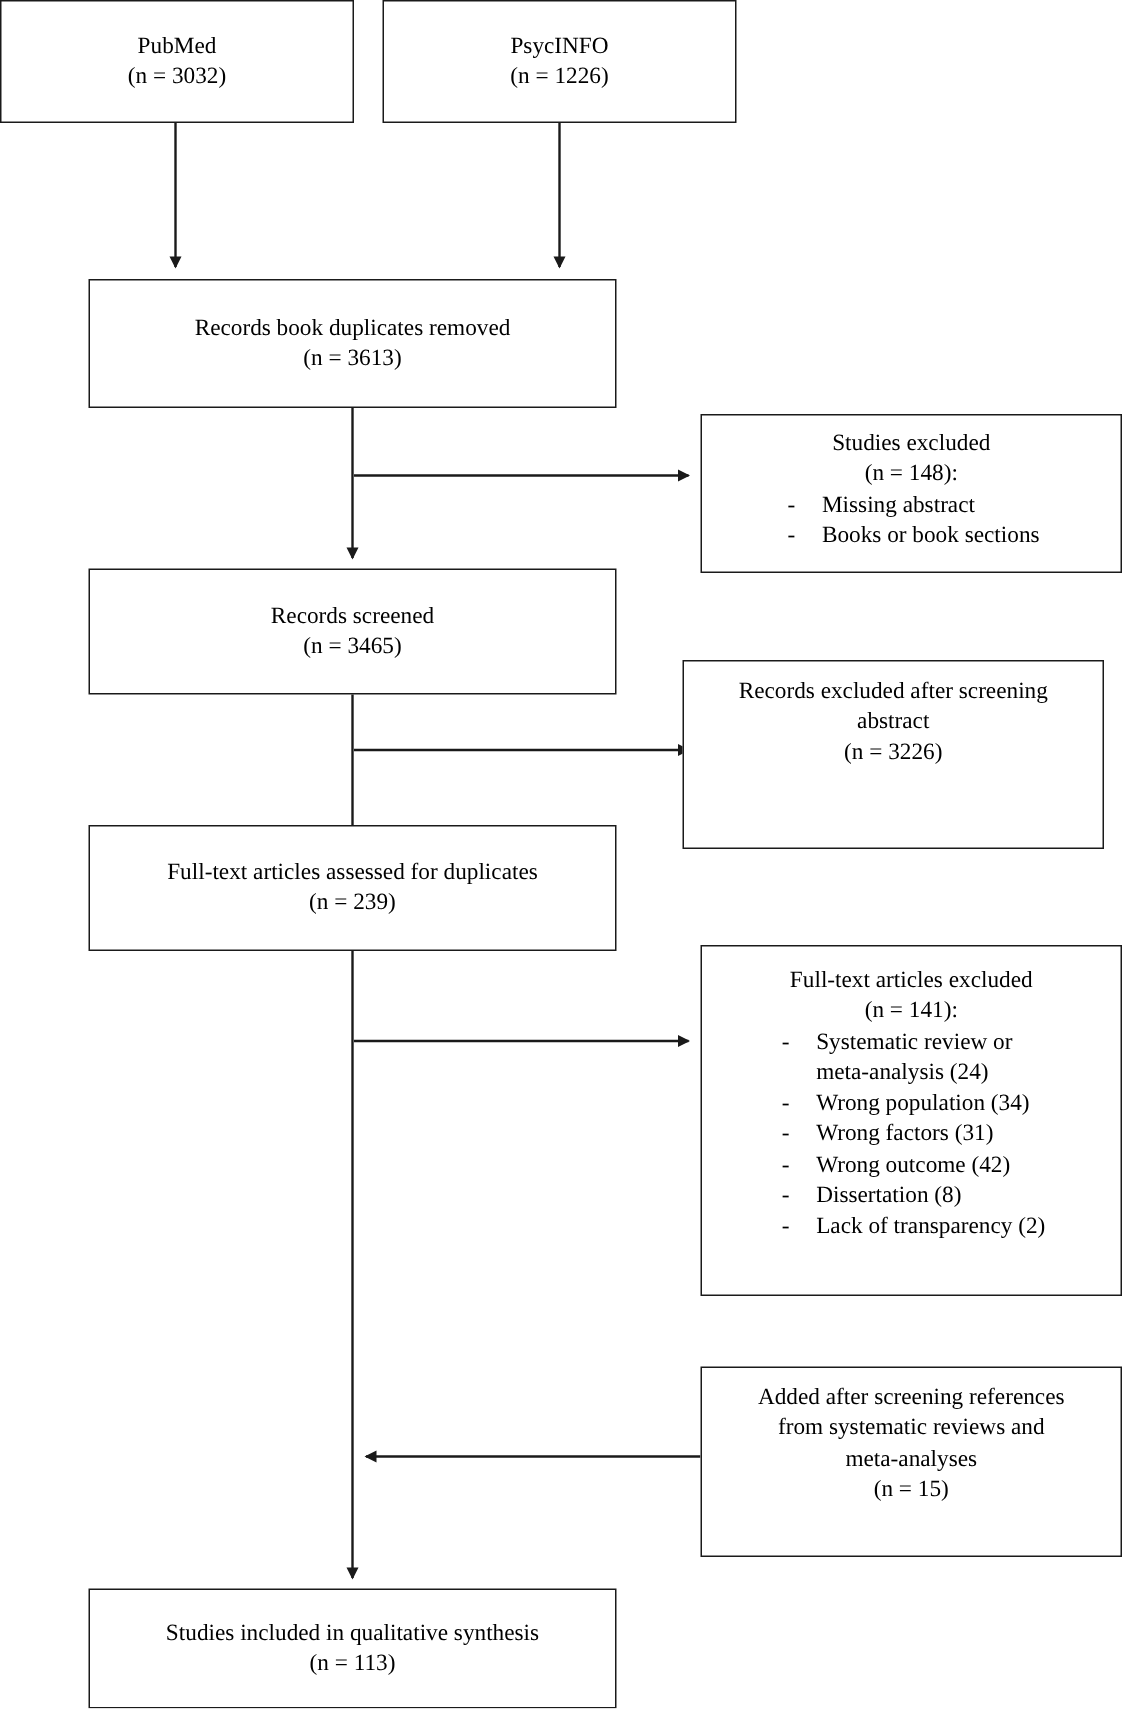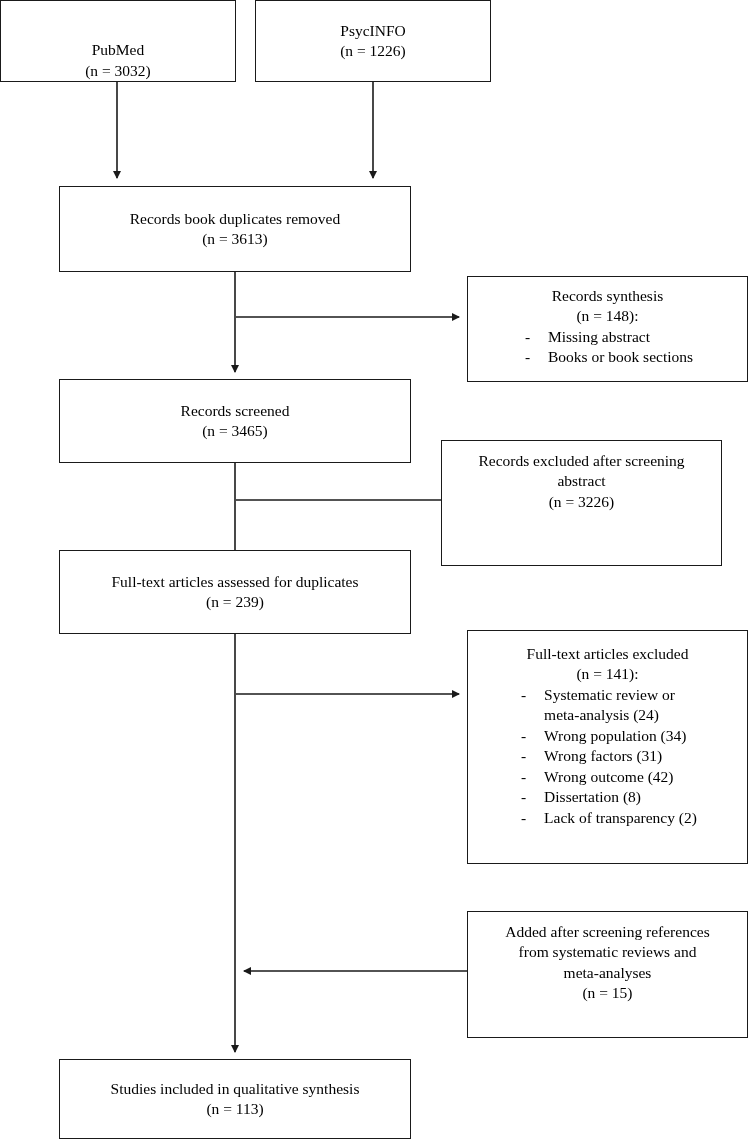--- a/index.html
+++ b/index.html
@@ -109,21 +109,21 @@
       <line x1="235" y1="462" x2="235" y2="562" marker-end="url(#arrow-down)"></line>
       <line x1="236" y1="500" x2="459" y2="500" marker-end="url(#arrow-right)"></line>
 
       <line x1="235" y1="633" x2="235" y2="1052" marker-end="url(#arrow-down)"></line>
       <line x1="236" y1="694" x2="459" y2="694" marker-end="url(#arrow-right)"></line>
 
       <line x1="467" y1="971" x2="244" y2="971" marker-end="url(#arrow-left)"></line>
     </g>
   </svg>
 
-  <div class="box center-v" style="left:0px; top:0px; width:236px; height:82px;justify-content:flex-end;">
+  <div class="box center-v" style="left:0px; top:0px; width:236px; height:82px;">
     <div class="pad">
       <span class="line">PubMed</span>
       <span class="line">(n = 3032)</span>
     </div>
   </div>
 
   <div class="box center-v" style="left:255px; top:0px; width:236px; height:82px;">
     <div class="pad">
       <span class="line">PsycINFO</span>
       <span class="line">(n = 1226)</span>
@@ -153,38 +153,38 @@
 
   <div class="box center-v" style="left:59px; top:1059px; width:352px; height:80px;">
     <div class="pad">
       <span class="line">Studies included in qualitative synthesis</span>
       <span class="line">(n = 113)</span>
     </div>
   </div>
 
   <div class="box top-v" style="left:467px; top:276px; width:281px; height:106px; padding-top:9px;">
     <div class="pad">
-      <span class="line">Records synthesis</span>
+      <span class="line">Studies excluded</span>
       <span class="line">(n = 148):</span>
       <div class="bullet-wrap">
         <ul class="bullets">
           <li>
             <span class="dash">-</span>
             <span>Missing abstract</span>
           </li>
           <li>
             <span class="dash">-</span>
             <span>Books or book sections</span>
           </li>
         </ul>
       </div>
     </div>
   </div>
 
-  <div class="box top-v" style="left:441px; top:440px; width:281px; height:126px; padding-top:10px;">
+  <div class="box top-v" style="left:455px; top:440px; width:281px; height:126px; padding-top:10px;">
     <div class="pad">
       <span class="line">Records excluded after screening</span>
       <span class="line">abstract</span>
       <span class="line">(n = 3226)</span>
     </div>
   </div>
 
   <div class="box top-v" style="left:467px; top:630px; width:281px; height:234px; padding-top:13px;">
     <div class="pad">
       <span class="line">Full-text articles excluded</span>

